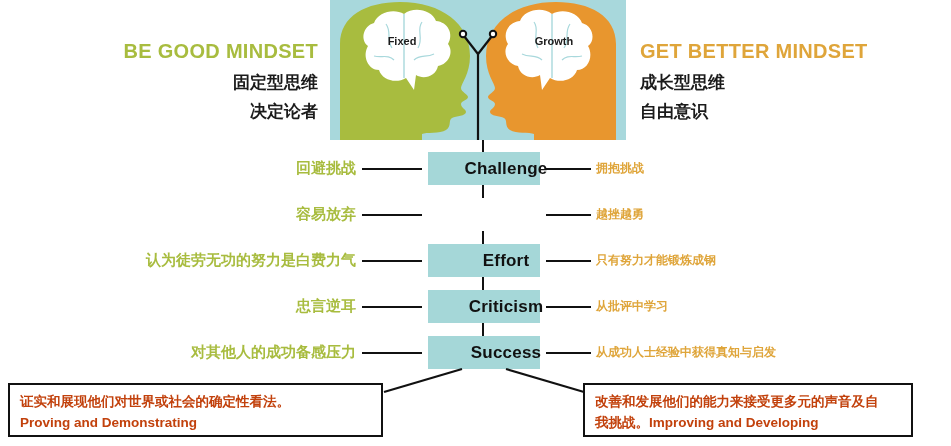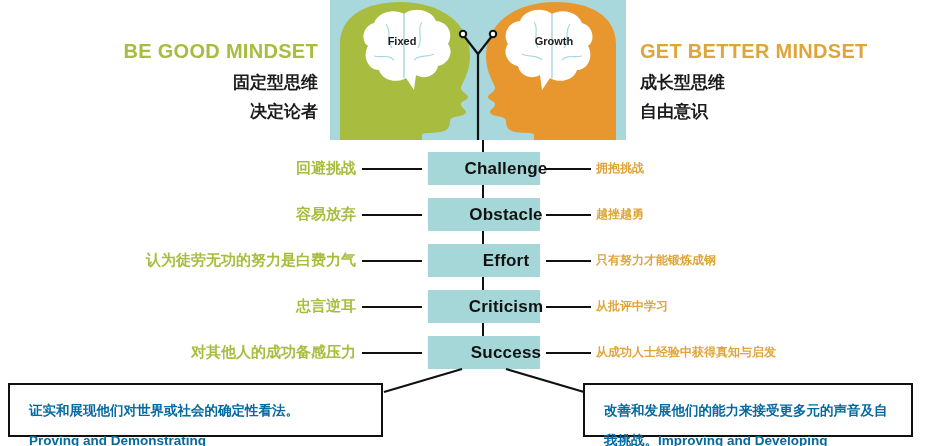--- a/index.html
+++ b/index.html
@@ -68,21 +68,21 @@
   .vstub{
     position:absolute;left:482px;width:2px;height:13px;background:#111;
   }
 
   
   .bbox{
     position:absolute;border:2px solid #111;background:#fff;
     box-sizing:border-box;padding:4px 6px 3px 6px;
   }
   .bbox p{
-    margin:13px;font-size:13.5px;font-weight:bold;color:#0369a1;line-height:17px;
+    margin:4px;font-size:13.5px;font-weight:bold;color:#c2410c;line-height:17px;
   }
   #bbox-left{left:8px;top:383px;width:375px;height:54px;}
   #bbox-right{left:583px;top:383px;width:330px;height:54px;}
 </style>
 </head>
 <body>
 
 <div id="stage">
 
   <div class="hdr-left">
@@ -155,23 +155,20 @@
       <span>Challenge</span>
     </div>
     <div class="conn-r"></div>
     <div class="lbl-right">拥抱挑战</div>
   </div>
   <div class="vstub" style="top:185px;"></div>
 
   <div class="row" style="top:198px;">
     <div class="lbl-left">容易放弃</div>
     <div class="conn-l"></div>
-    <div class="box">
-      <span>Obstacle</span>
-    </div>
     <div class="conn-r"></div>
     <div class="lbl-right">越挫越勇</div>
   </div>
   <div class="vstub" style="top:231px;"></div>
 
   <div class="row" style="top:244px;">
     <div class="lbl-left">认为徒劳无功的努力是白费力气</div>
     <div class="conn-l"></div>
     <div class="box">
       <span>Effort</span>

